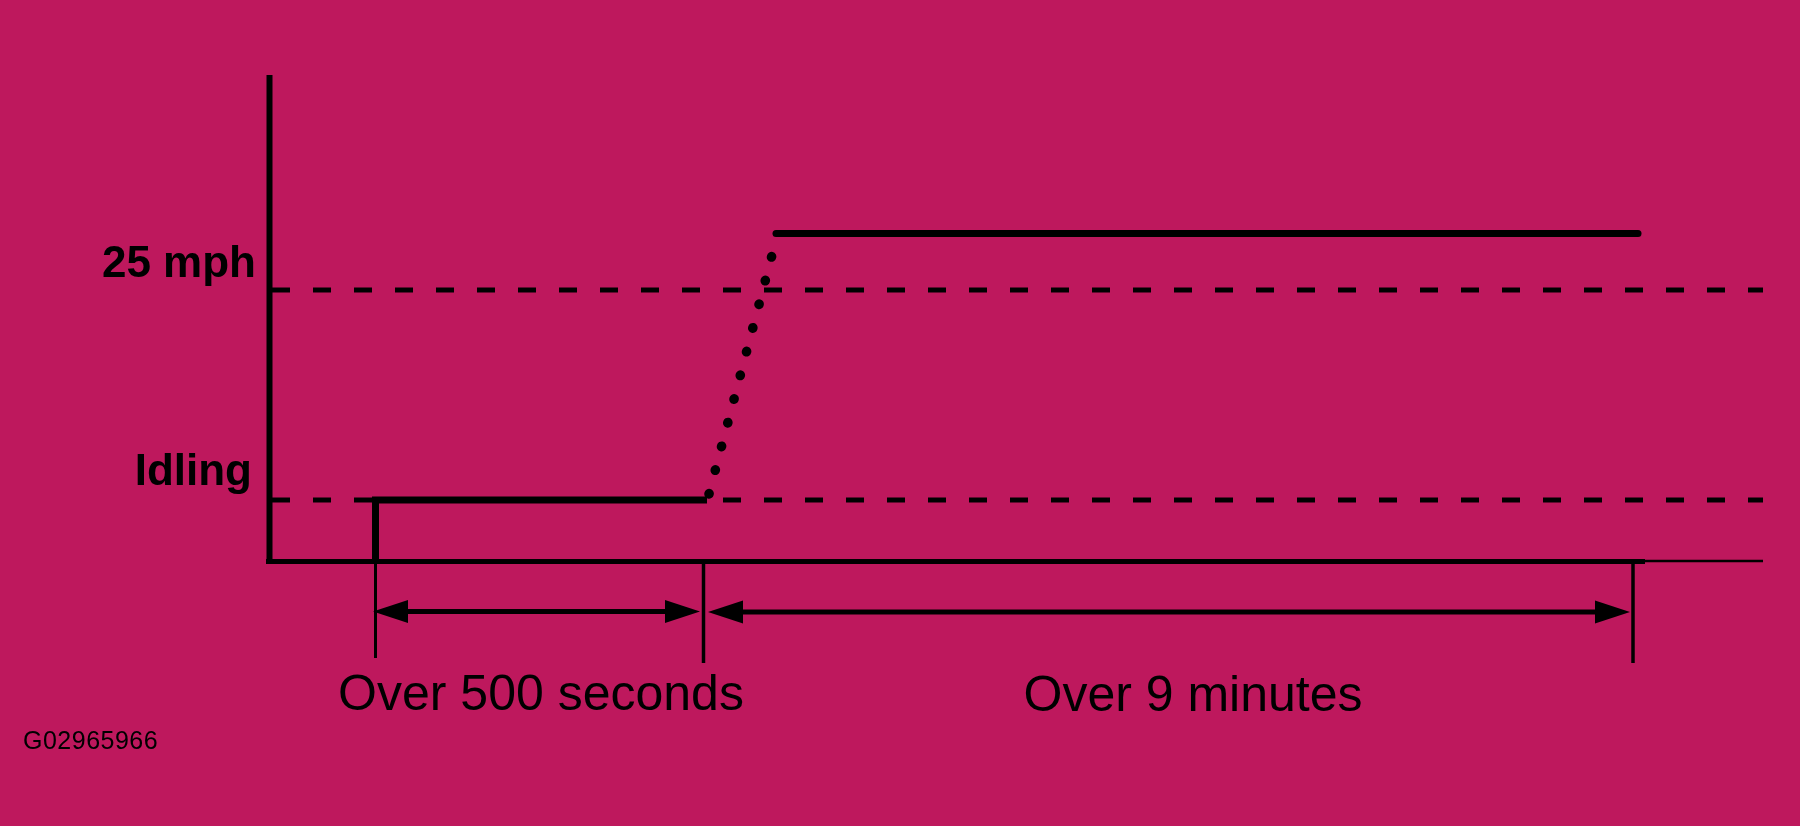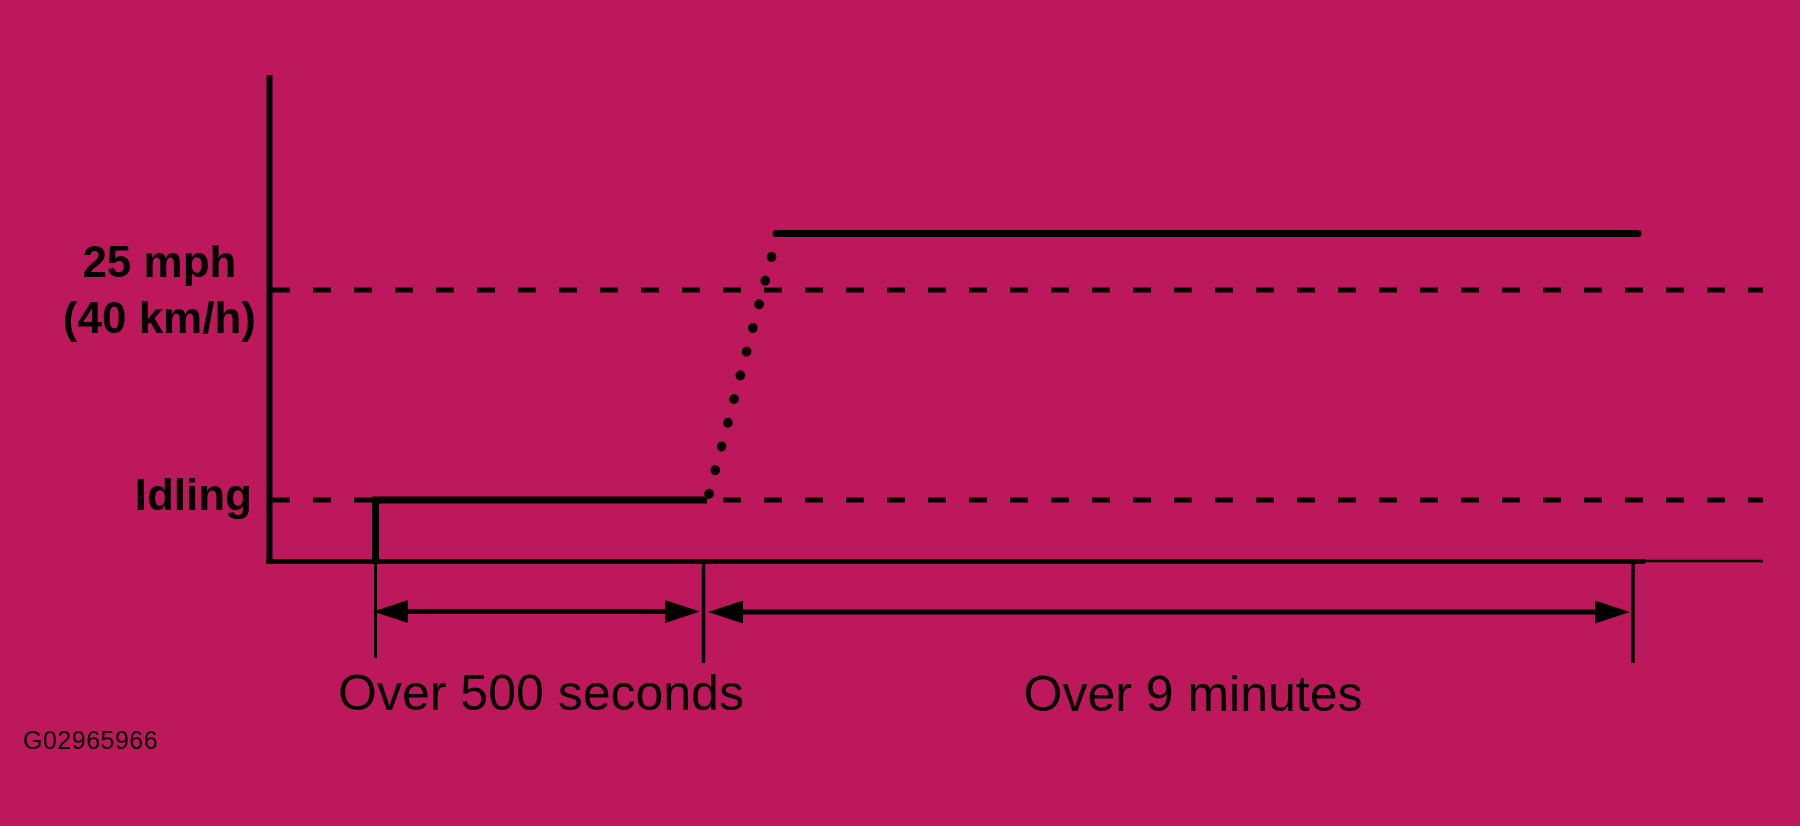--- a/index.html
+++ b/index.html
@@ -77,24 +77,23 @@
 
     <g>
       <line x1="735" y1="612" x2="1600" y2="612" stroke="#000" stroke-width="5"></line>
       <polygon points="708,612 743,600.5 743,623.5" fill="#000"></polygon>
       <polygon points="1630,612 1595,600.5 1595,623.5" fill="#000"></polygon>
     </g>
   </svg>
 
   <div class="lbl ylabel" style="top:234px; right:1544px;">
     <div>25 mph</div>
-    <div>(40 km/h)</div>
   </div>
 
-  <div class="lbl ylabel-single" style="top:471px; right:1548px;">Idling</div>
+  <div class="lbl ylabel-single" style="top:446px; right:1548px;">Idling</div>
 
 
   <div class="lbl xannotation" style="top:668px; left:541px;">Over 500 seconds</div>
 
   <div class="lbl xannotation" style="top:669px; left:1193px;">Over 9 minutes</div>
 
   <div class="lbl figid" style="top:726px; left:23px;">G02965966</div>
 
 </div>
 

